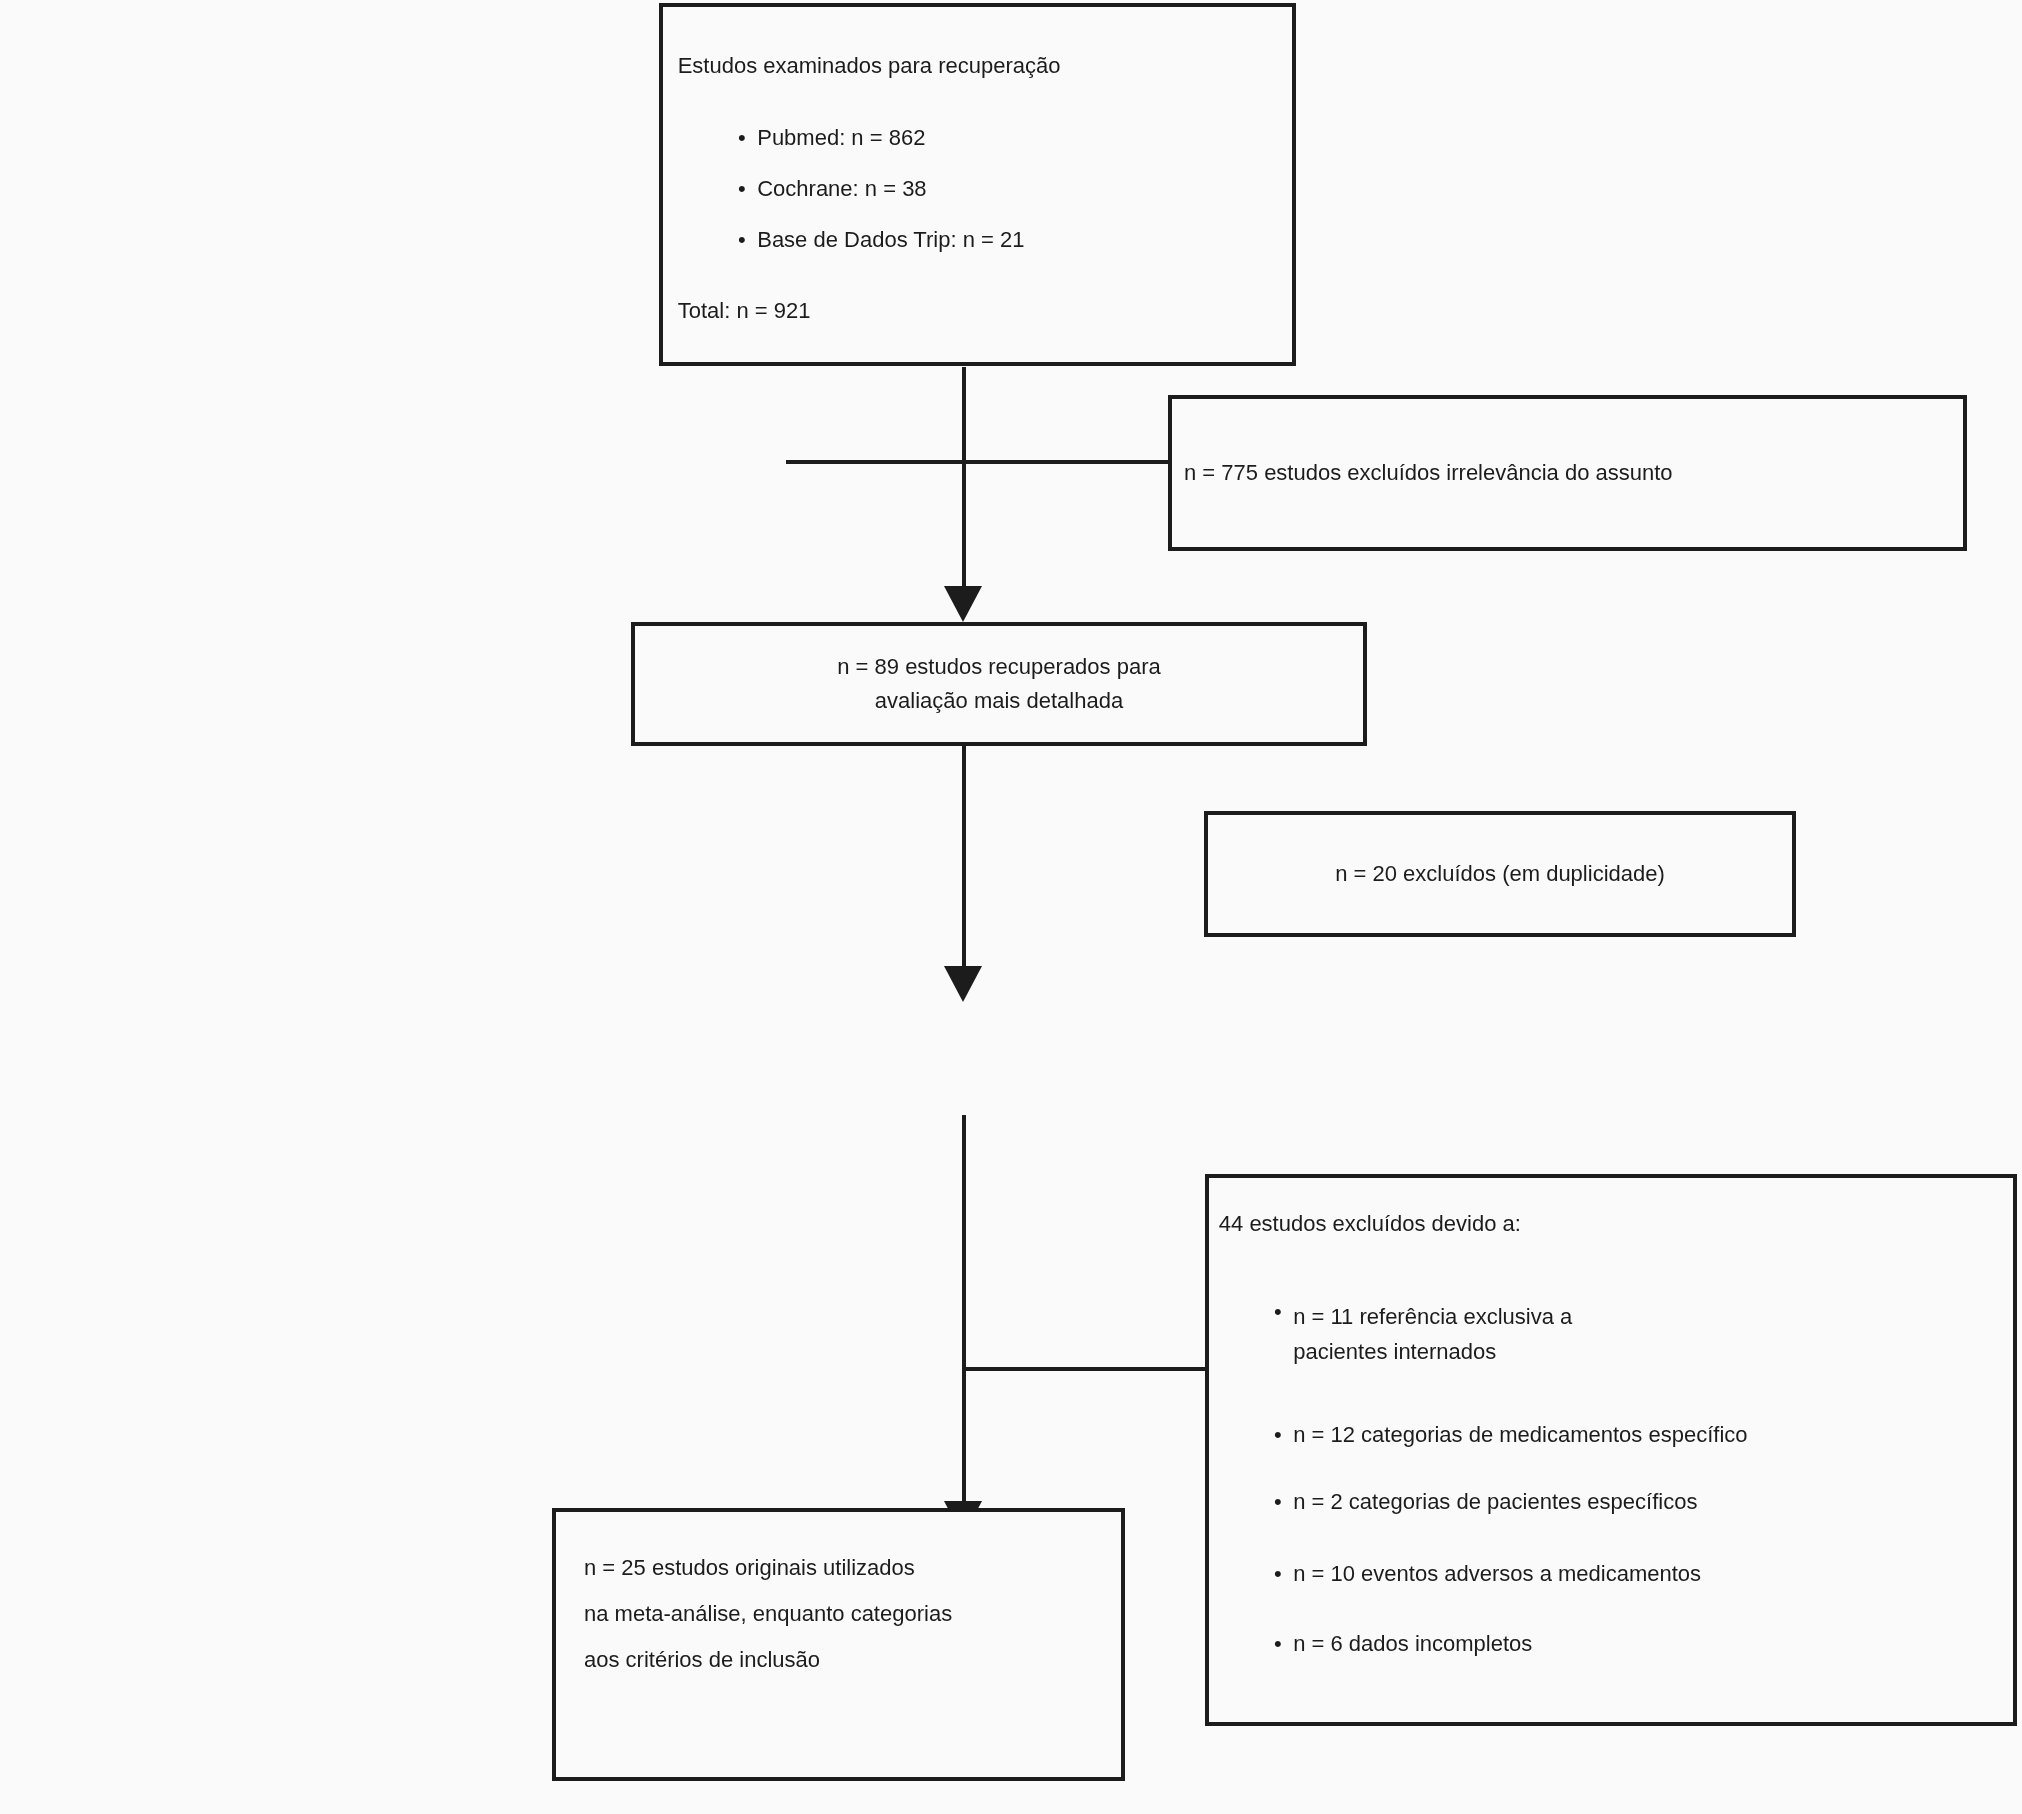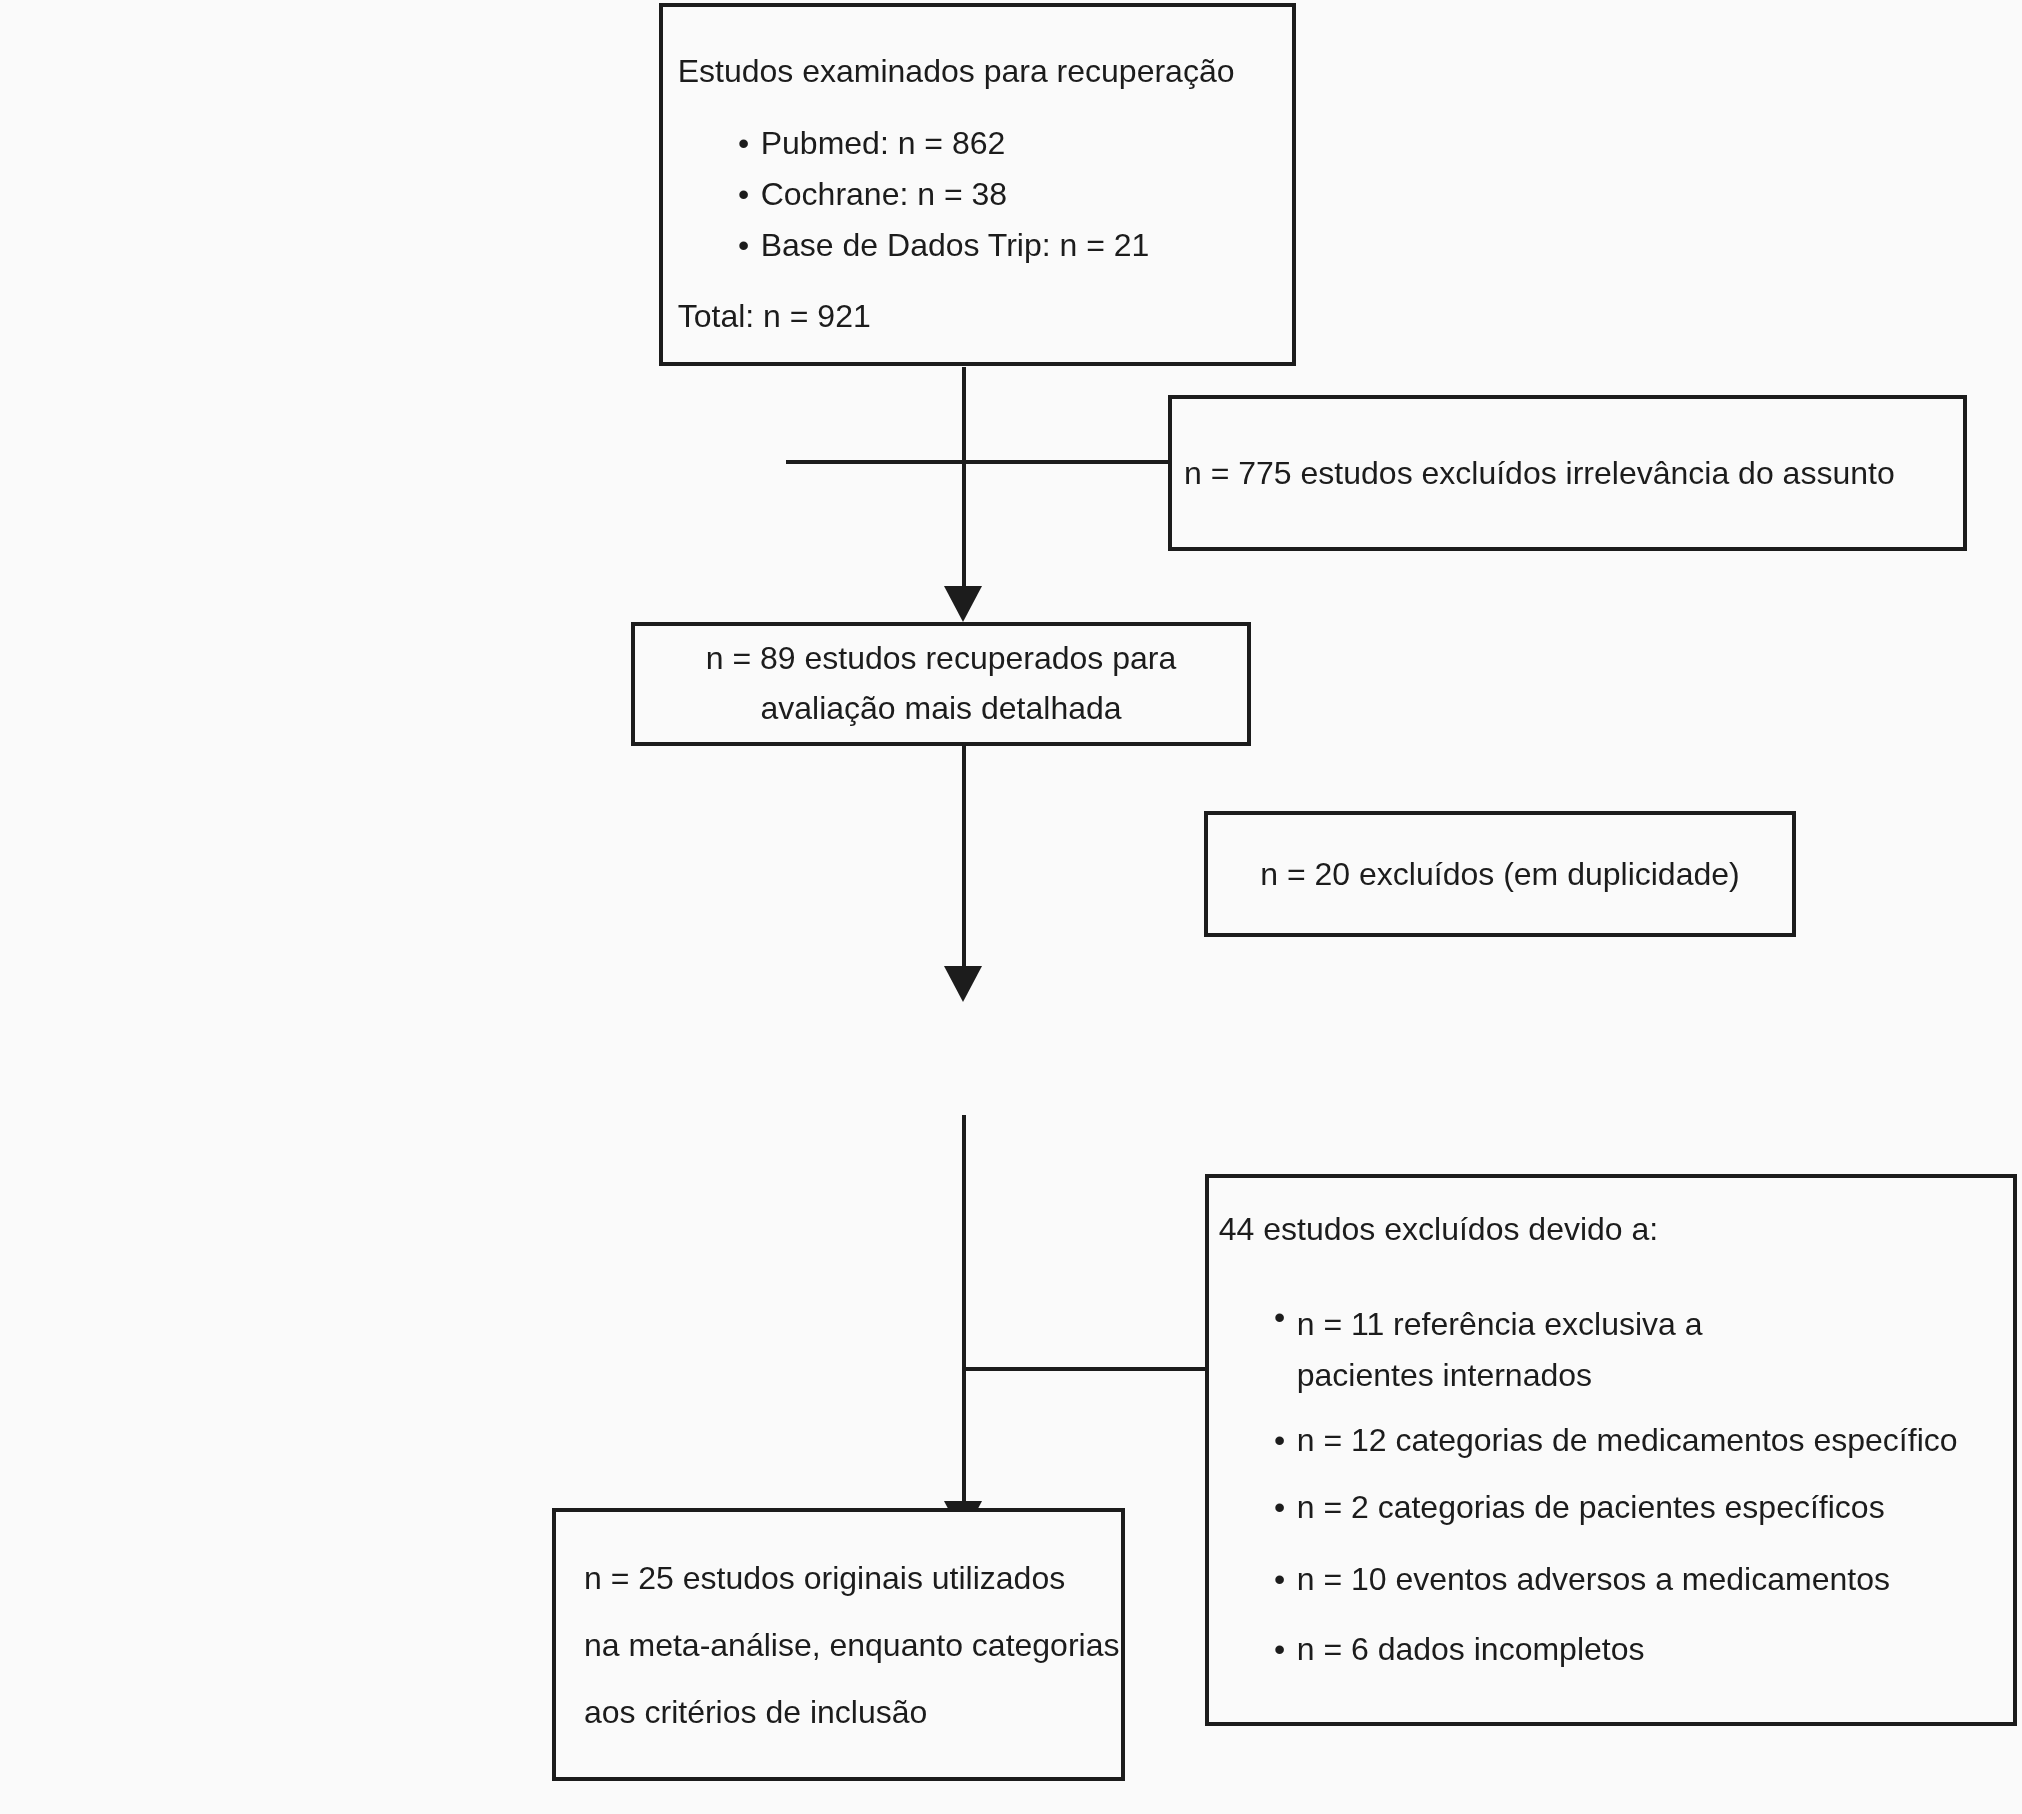--- a/index.html
+++ b/index.html
@@ -2,21 +2,21 @@
 <html style="font-size:13px"><head>
 <meta charset="utf-8">
 <style>
   html, body { margin: 0; padding: 0; background: #fafafa; }
   .canvas {
     position: relative;
     width: 2022px;
     height: 1814px;
     background: #fafafa;
     font-family: "Liberation Sans", sans-serif;
-    font-size: 32px;
+    font-size: 22px;
     color: #1c1c1c;
     overflow: hidden;
   }
   .box {
     position: absolute;
     border: 4.9px solid #1c1c1c;
     box-sizing: border-box;
     background: #fafafa;
     white-space: nowrap;
   }
@@ -85,21 +85,21 @@
       <span>Base de Dados Trip: n = 21</span>
     </div>
     <div class="abs s-total">Total: n = 921</div>
   </div>
 
 
   <div class="box flex-center-v" style="left:1168px; top:395px; width:799px; height:156px; padding-left:12px;">
     <span>n = 775 estudos excluídos irrelevância do assunto</span>
   </div>
 
-  <div class="box center-col" style="left:631px; top:622px; width:620px; height:124px;text-align:center;">
+  <div class="box center-col" style="left:631px; top:622px; width:736px; height:124px;text-align:center;">
     <div>n = 89 estudos recuperados para</div>
     <div>avaliação mais detalhada</div>
   </div>
 
   <div class="box flex-center-both" style="left:1204px; top:811px; width:592px; height:126px;">
     <span>n = 20 excluídos (em duplicidade)</span>
   </div>
 
 
   <div class="box" id="box-excluded44" style="left:1205px; top:1174px; width:812px; height:552px;">

